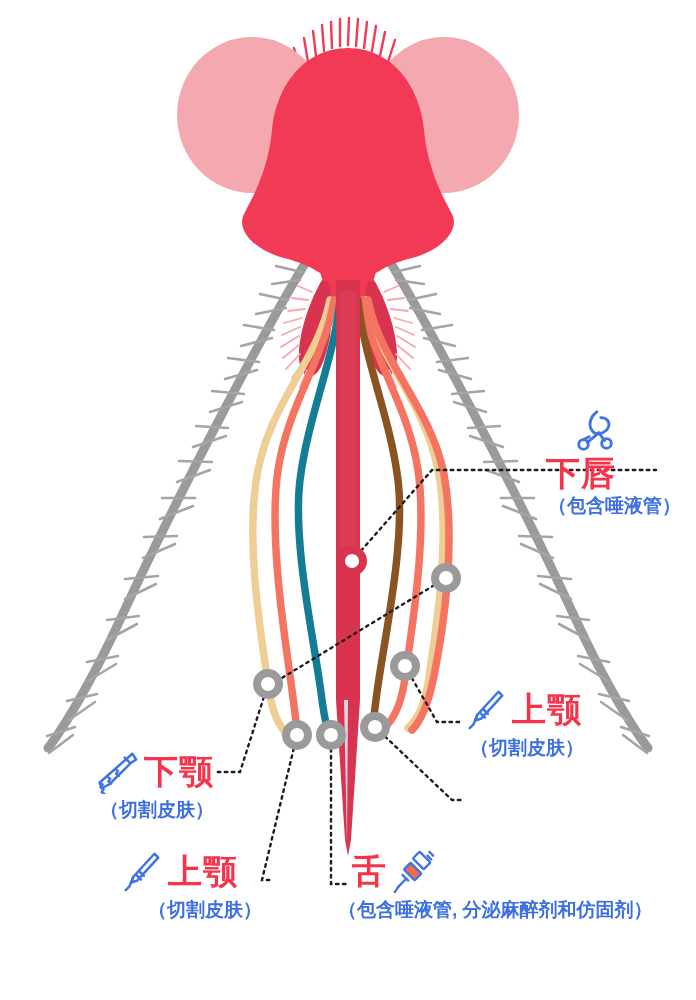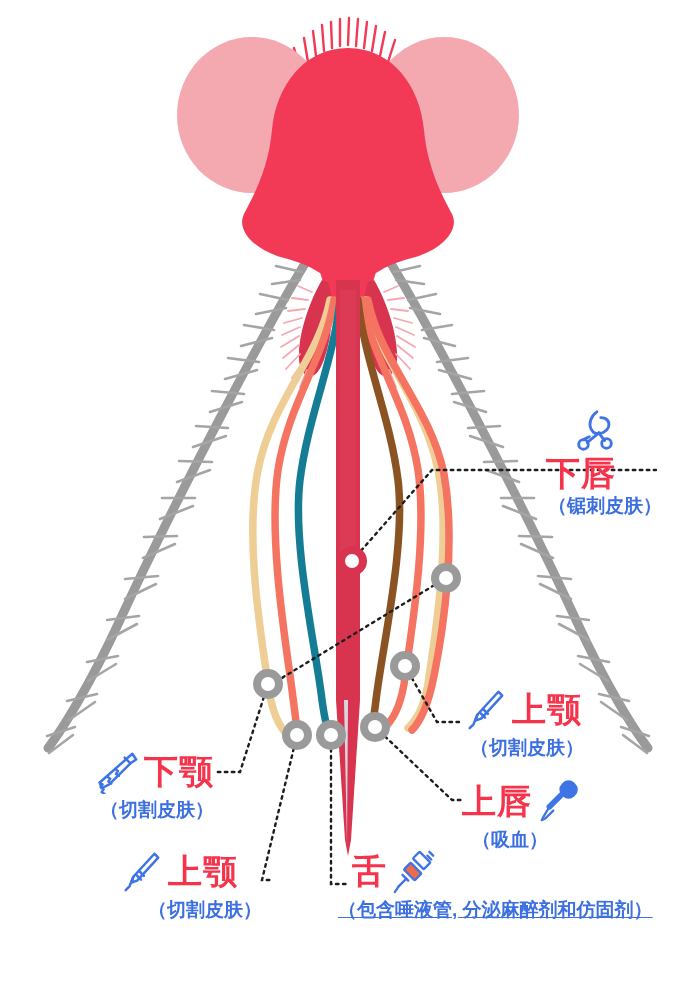--- a/index.html
+++ b/index.html
@@ -64,21 +64,21 @@
   #lbl-maxilla-r  { left: 462px; top: 686px; align-items: flex-start; }
   #lbl-maxilla-r .label-sub { margin-left: 8px; }
   #lbl-labrum     { left: 462px; top: 778px; align-items: flex-start; }
   #lbl-labrum .label-sub { margin-left: 10px; }
   #lbl-mandible   { left: 72px; top: 748px; align-items: flex-end; }
   #lbl-mandible .label-sub { margin-left: 28px; }
   #lbl-maxilla-l  { left: 118px; top: 848px; align-items: flex-start; }
   #lbl-maxilla-l .label-sub { margin-left: 30px; }
   #lbl-hypo       { left: 338px; top: 848px; align-items: flex-start; }
   #lbl-hypo .label-row { margin-left: 14px; }
-  #lbl-hypo .label-sub { margin-left: 0px; text-decoration: underline; }
+  #lbl-hypo .label-sub { margin-left: 0px; }
 </style>
 </head>
 <body>
 
 <div id="stage">
 
   <svg id="diagram" viewBox="0 0 696 1000">
     <defs>
       <clipPath id="headclip">
         <rect x="0" y="0" width="696" height="1000"></rect>
@@ -293,57 +293,40 @@
           <path d="M28 26 L34 34"></path>
           <circle cx="12" cy="38" r="5"></circle>
           <circle cx="36" cy="37" r="5"></circle>
           <path d="M18 30 L12 33"></path>
         </g>
       </svg>
     </span>
     <div class="label-row">
       <span class="label-title">下唇</span>
     </div>
-    <span class="label-sub">（锯刺皮肤）</span>
+    <span class="label-sub">（包含唾液管）</span>
   </div>
 
   <div class="label-group" id="lbl-maxilla-r">
     <div class="label-row">
       <span class="icon-box">
         <svg viewBox="0 0 48 48">
           <g fill="none" stroke="#3f74e4" stroke-width="2.6" stroke-linecap="round" stroke-linejoin="round">
             <path d="M38 6 L42 10 L20 34 L14 36 L16 30 Z"></path>
             <path d="M16 30 L12 40 L8 44"></path>
             <path d="M22 24 L27 29"></path>
               <path d="M19 28 L24 33"></path>
           </g>
         </svg>
       </span>
       <span class="label-title">上颚</span>
     </div>
     <span class="label-sub">（切割皮肤）</span>
   </div>
 
-  <div class="label-group" id="lbl-labrum">
-    <div class="label-row">
-      <span class="label-title">上唇</span>
-      <span class="icon-box">
-        <svg viewBox="0 0 48 48">
-          <g fill="#3f74e4" stroke="#3f74e4" stroke-width="2.4" stroke-linecap="round" stroke-linejoin="round">
-            <rect x="26" y="4" width="16" height="16" rx="7" transform="rotate(45 34 12)"></rect>
-            <path d="M26 18 L14 30" stroke-width="6" fill="none"></path>
-          </g>
-          <g fill="none" stroke="#3f74e4" stroke-width="2.4" stroke-linecap="round" stroke-linejoin="round">
-            <path d="M14 30 L8 40 L6 44 L10 42 L18 34"></path>
-          </g>
-        </svg>
-      </span>
-    </div>
-    <span class="label-sub">（吸血）</span>
-  </div>
 
   <div class="label-group" id="lbl-mandible">
     <div class="label-row">
       <span class="icon-box">
         <svg viewBox="0 0 48 48">
           <g fill="none" stroke="#3f74e4" stroke-width="2.6" stroke-linecap="round" stroke-linejoin="round">
             <path d="M40 6 L44 12 L38 16 L16 38 L8 42 L6 36 Z"></path>
             <path d="M38 16 L32 10"></path>
             <path d="M6 36 l3 2 l-2 3 l3 2 l-2 3 l3 2 l-2 3"></path>
             <path d="M14 30 l3 2 l-2 3 l3 2"></path>

